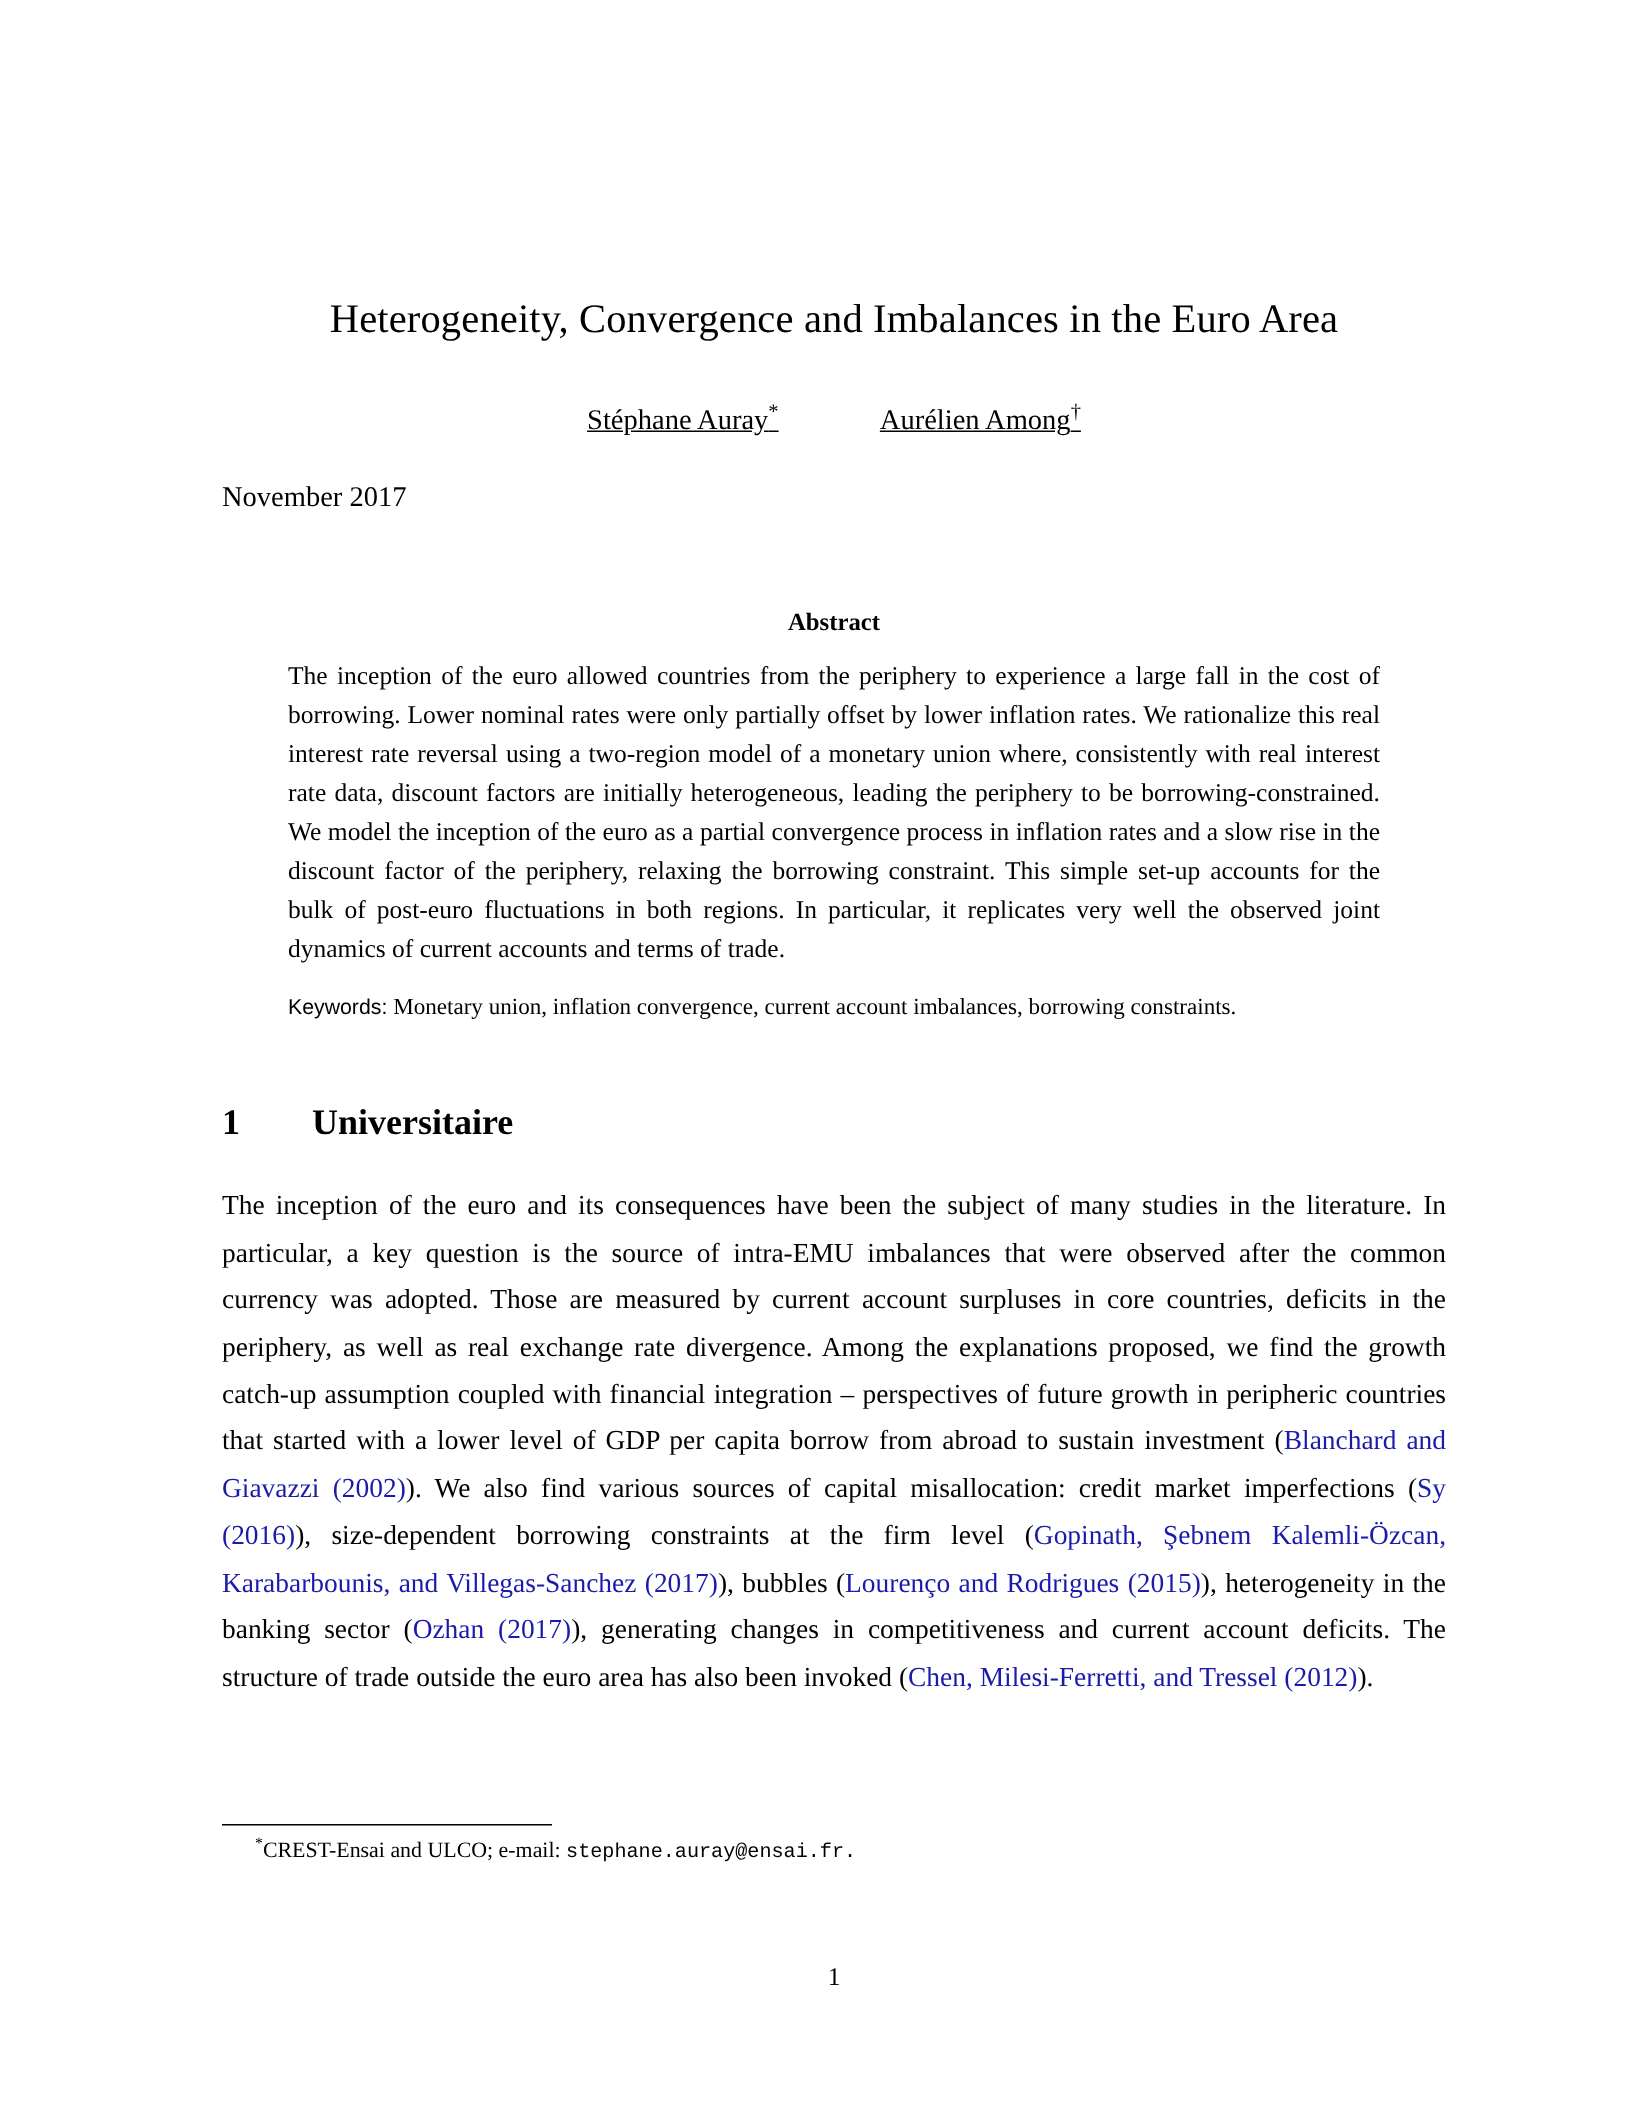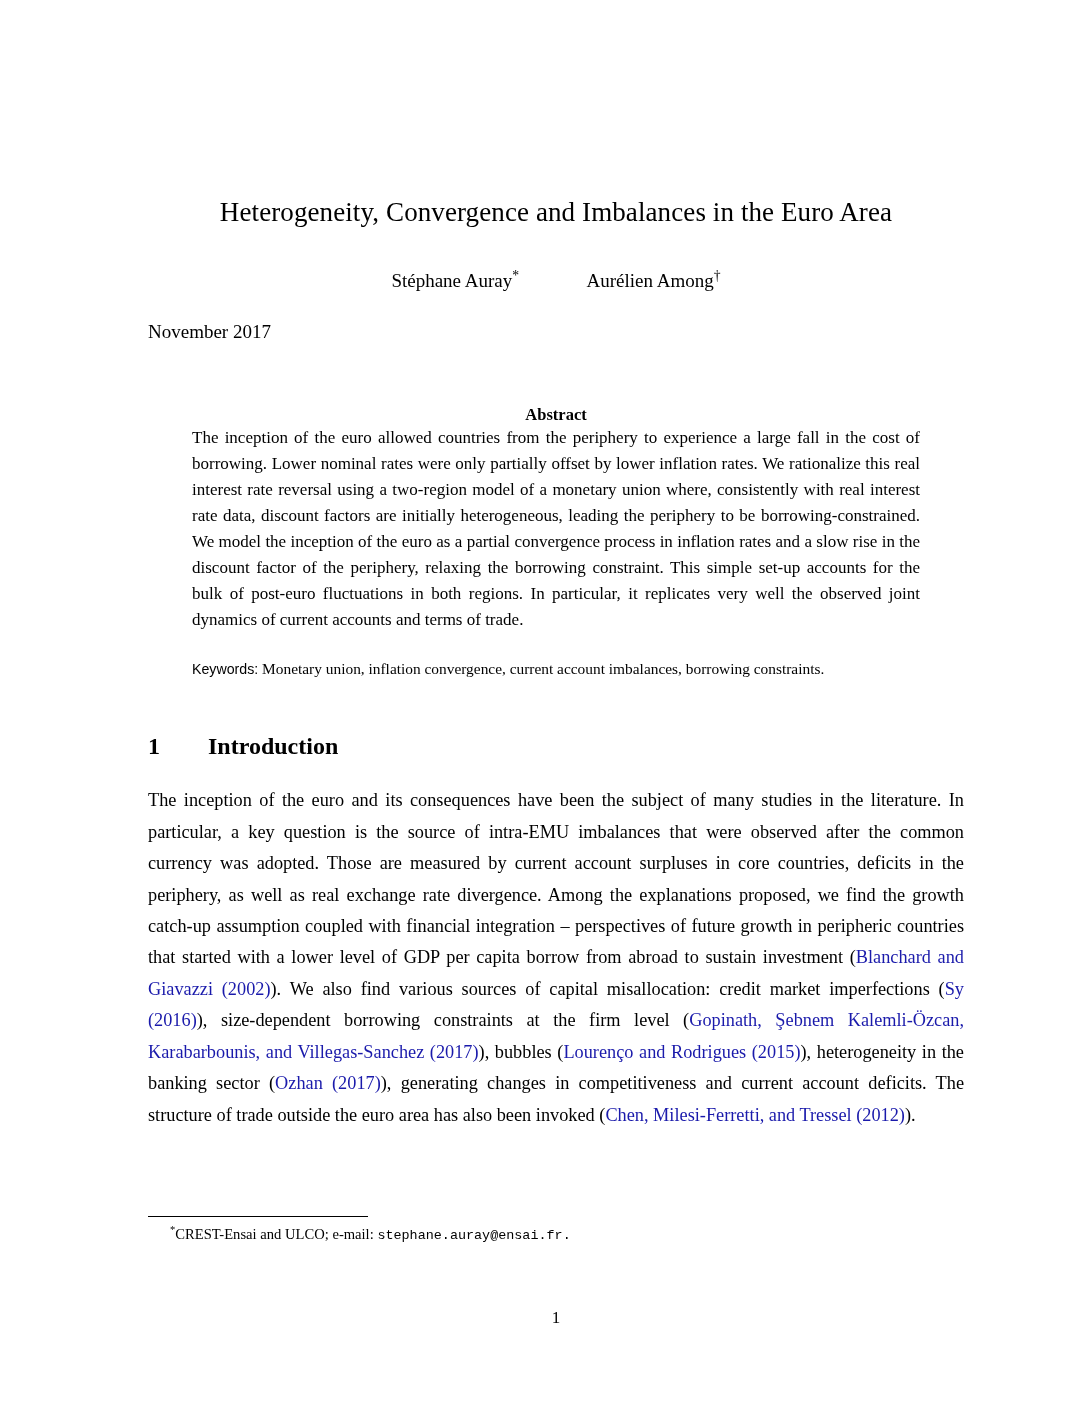--- a/index.html
+++ b/index.html
@@ -30,20 +30,21 @@
     letter-spacing: 0.1px;
     line-height: 1.2;
   }
   .authors {
     margin-top: 42px;
     text-align: center;
     font-size: 19px;
   }
   .authors .author {
     display: inline-block;
+    text-decoration: underline;
   }
   .authors .gap {
     display: inline-block;
     width: 58px;
   }
   sup {
     font-size: 0.72em;
     vertical-align: super;
     line-height: 0;
   }
@@ -54,29 +55,30 @@
   }
   .abstract-block {
     margin: 0 auto;
     margin-top: 62px;
     width: 728px;
   }
   .abstract-head {
     text-align: center;
     font-weight: bold;
     font-size: 16.5px;
+    margin-bottom: 13px;
   }
   .abstract-body {
     font-size: 17px;
     line-height: 1.53;
     text-align: justify;
     text-justify: inter-word;
   }
   .kw {
-    margin-top: 24px;
+    margin-top: 14px;
     font-size: 15.4px;
     line-height: 1.53;
     text-align: justify;
   }
   .kw-label {
     font-family: "Liberation Sans", sans-serif;
     font-size: 14.2px;
   }
   .jel {
     margin-top: 19px;
@@ -157,21 +159,21 @@
     <div class="abstract-head">Abstract</div>
     <div class="abstract-body">The inception of the euro allowed countries from the periphery to experience a large fall in the cost of borrowing. Lower nominal rates were only partially offset by lower inflation rates. We rationalize this real interest rate reversal using a two-region model of a monetary union where, consistently with real interest rate data, discount factors are initially heterogeneous, leading the periphery to be borrowing-constrained. We model the inception of the euro as a partial convergence process in inflation rates and a slow rise in the discount factor of the periphery, relaxing the borrowing constraint. This simple set-up accounts for the bulk of post-euro fluctuations in both regions. In particular, it replicates very well the observed joint dynamics of current accounts and terms of trade.</div>
     <div class="kw">
       <span class="kw-label">Keywords:</span>
       <span>Monetary union, inflation convergence, current account imbalances, borrowing constraints.</span>
     </div>
   </div>
 
   <div class="section-head">
     <span class="section-num">1</span>
-    <span>Introduction</span>
+    <span>Universitaire</span>
   </div>
 
   <div class="body-par"><span>The inception of the euro and its consequences have been the subject of many studies in the literature. In particular, a key question is the source of intra-EMU imbalances that were observed after the common currency was adopted. Those are measured by current account surpluses in core countries, deficits in the periphery, as well as real exchange rate divergence. Among the explanations proposed, we find the growth catch-up assumption coupled with financial integration – perspectives of future growth in peripheric countries that started with a lower level of GDP per capita borrow from abroad to sustain investment (</span><span class="cite">Blanchard and Giavazzi (2002)</span><span>). We also find various sources of capital misallocation: credit market imperfections (</span><span class="cite">Sy (2016)</span><span>), size-dependent borrowing constraints at the firm level (</span><span class="cite">Gopinath, Şebnem Kalemli-Özcan, Karabarbounis, and Villegas-Sanchez (2017)</span><span>), bubbles (</span><span class="cite">Lourenço and Rodrigues (2015)</span><span>), heterogeneity in the banking sector (</span><span class="cite">Ozhan (2017)</span><span>), generating changes in competitiveness and current account deficits. The structure of trade outside the euro area has also been invoked (</span><span class="cite">Chen, Milesi-Ferretti, and Tressel (2012)</span><span>).</span></div>
 
   <div class="rule"></div>
 
   <div class="footnotes">
     <div class="fn fn-indent"><sup>*</sup><span>CREST-Ensai and ULCO; e-mail: </span><span class="mono">stephane.auray@ensai.fr.</span></div>
   </div>
 

